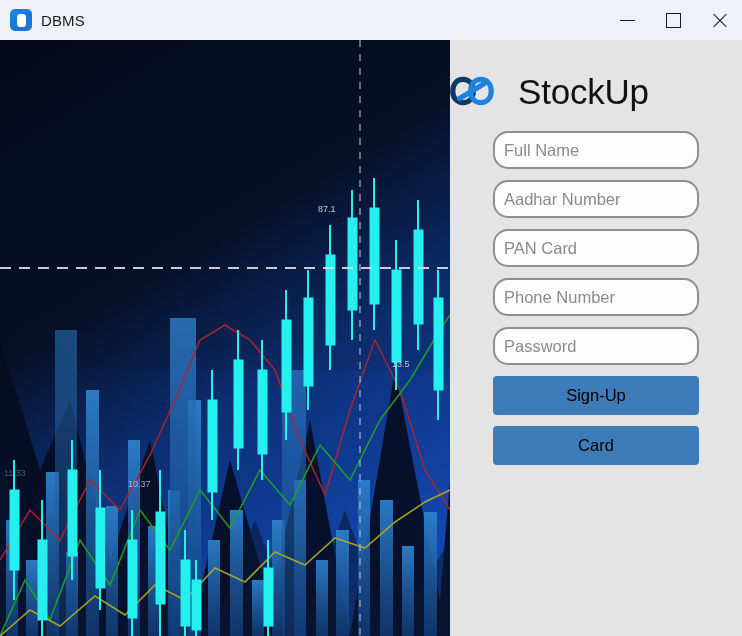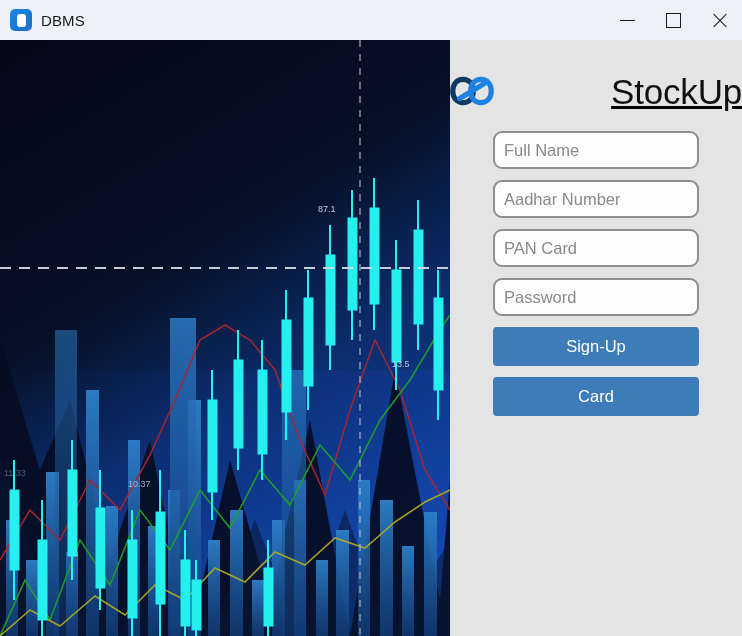--- a/index.html
+++ b/index.html
@@ -121,64 +121,63 @@
   #form-panel {
     position: absolute;
     left: 450px; top: 0;
     width: 292px;
     height: 596px;
     background: #e4e4e4;
   }
   #brand {
     display: flex;
     align-items: center;
-    justify-content: space-between;
+    justify-content: flex-start;
     margin-top: 22px;
     height: 58px;
-    gap: 18px;
-    text-decoration: underline;
+    gap: 24px;
   }
   #brand-logo { width: 44px; height: 34px; display:block; }
   #brand-name {
     font-size: 35px;
     color: #111111;
     font-family: "Liberation Sans", sans-serif;
     letter-spacing: -.2px;
     line-height: 1;
   }
 
   .field-row {
     display: flex;
     justify-content: center;
   }
   .text-field {
     width: 206px;
     height: 38px;
     margin-top: 11px;
     box-sizing: border-box;
     border: 2px solid #8e8e8e;
-    border-radius: 9px;
+    border-radius: 15px;
     background: #fdfdfd;
     color: #8a8a8a;
     font-size: 16.5px;
     font-family: "Liberation Sans", sans-serif;
     padding: 0 9px;
     outline: none;
   }
   .text-field::placeholder { color: #8a8a8a; opacity: 1; }
 
   .action-btn {
     width: 206px;
     height: 39px;
     margin-top: 11px;
     box-sizing: border-box;
     border: none;
     border-radius: 4px;
     background: #3d7cb8;
-    color: #ffffff;
+    color: #000000;
     font-size: 16.5px;
     font-family: "Liberation Sans", sans-serif;
     cursor: pointer;
   }
 </style>
 </head>
 <body>
 
 <div id="app-window">
 
@@ -376,20 +375,23 @@
       <div class="field-row">
         <input class="text-field" type="text" placeholder="Full Name" style="">
       </div>
       <div class="field-row">
         <input class="text-field" type="text" placeholder="Aadhar Number" style="">
       </div>
       <div class="field-row">
         <input class="text-field" type="text" placeholder="PAN Card" style="">
       </div>
       <div class="field-row">
+        <input class="text-field" type="text" placeholder="Phone Number" style="">
+      </div>
+      <div class="field-row">
         <input class="text-field" type="text" placeholder="Password" style="">
       </div>
 
       <div class="field-row">
         <button class="action-btn">Sign-Up</button>
       </div>
       <div class="field-row">
         <button class="action-btn">Card</button>
       </div>
 

